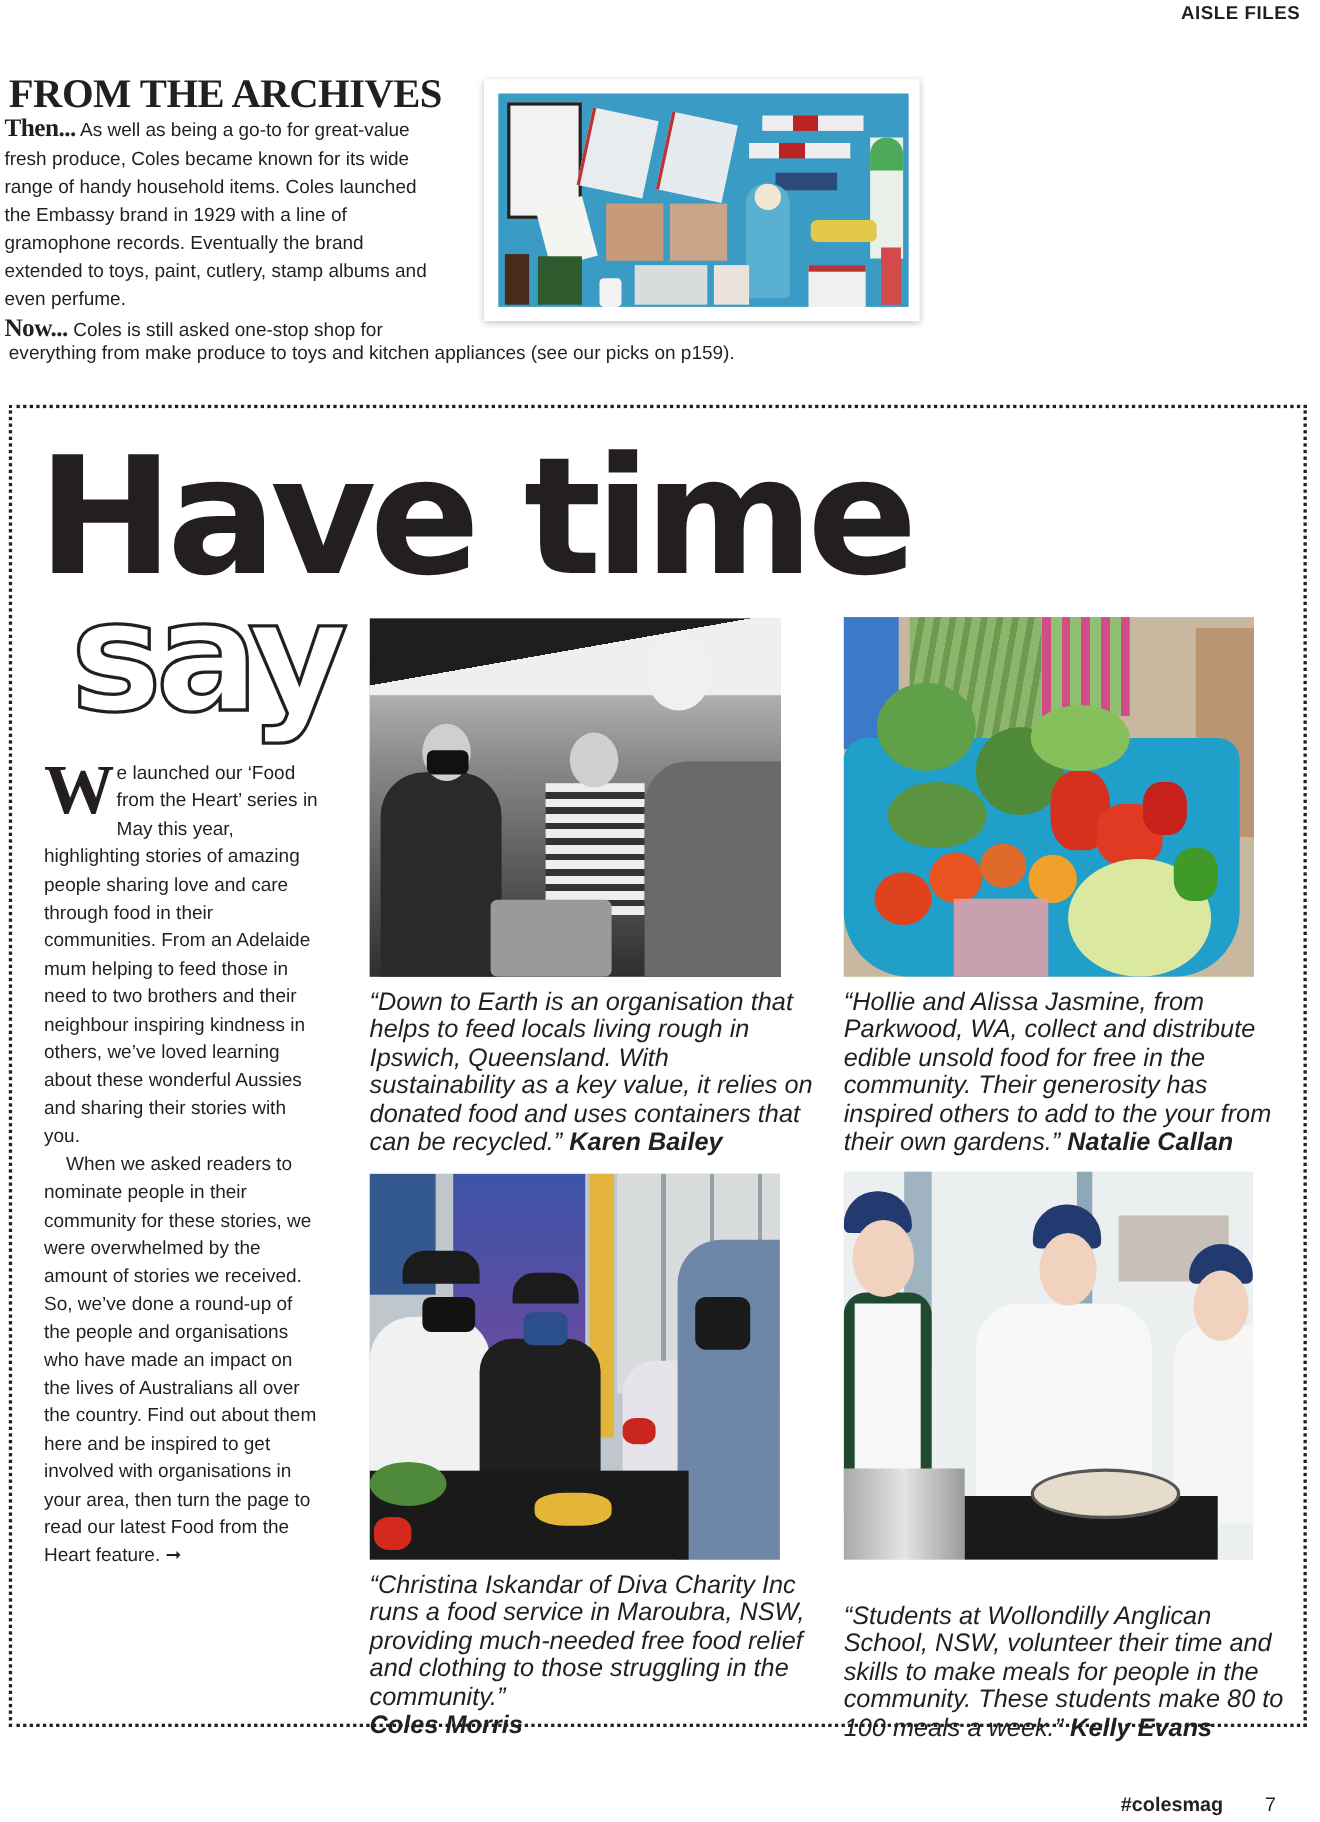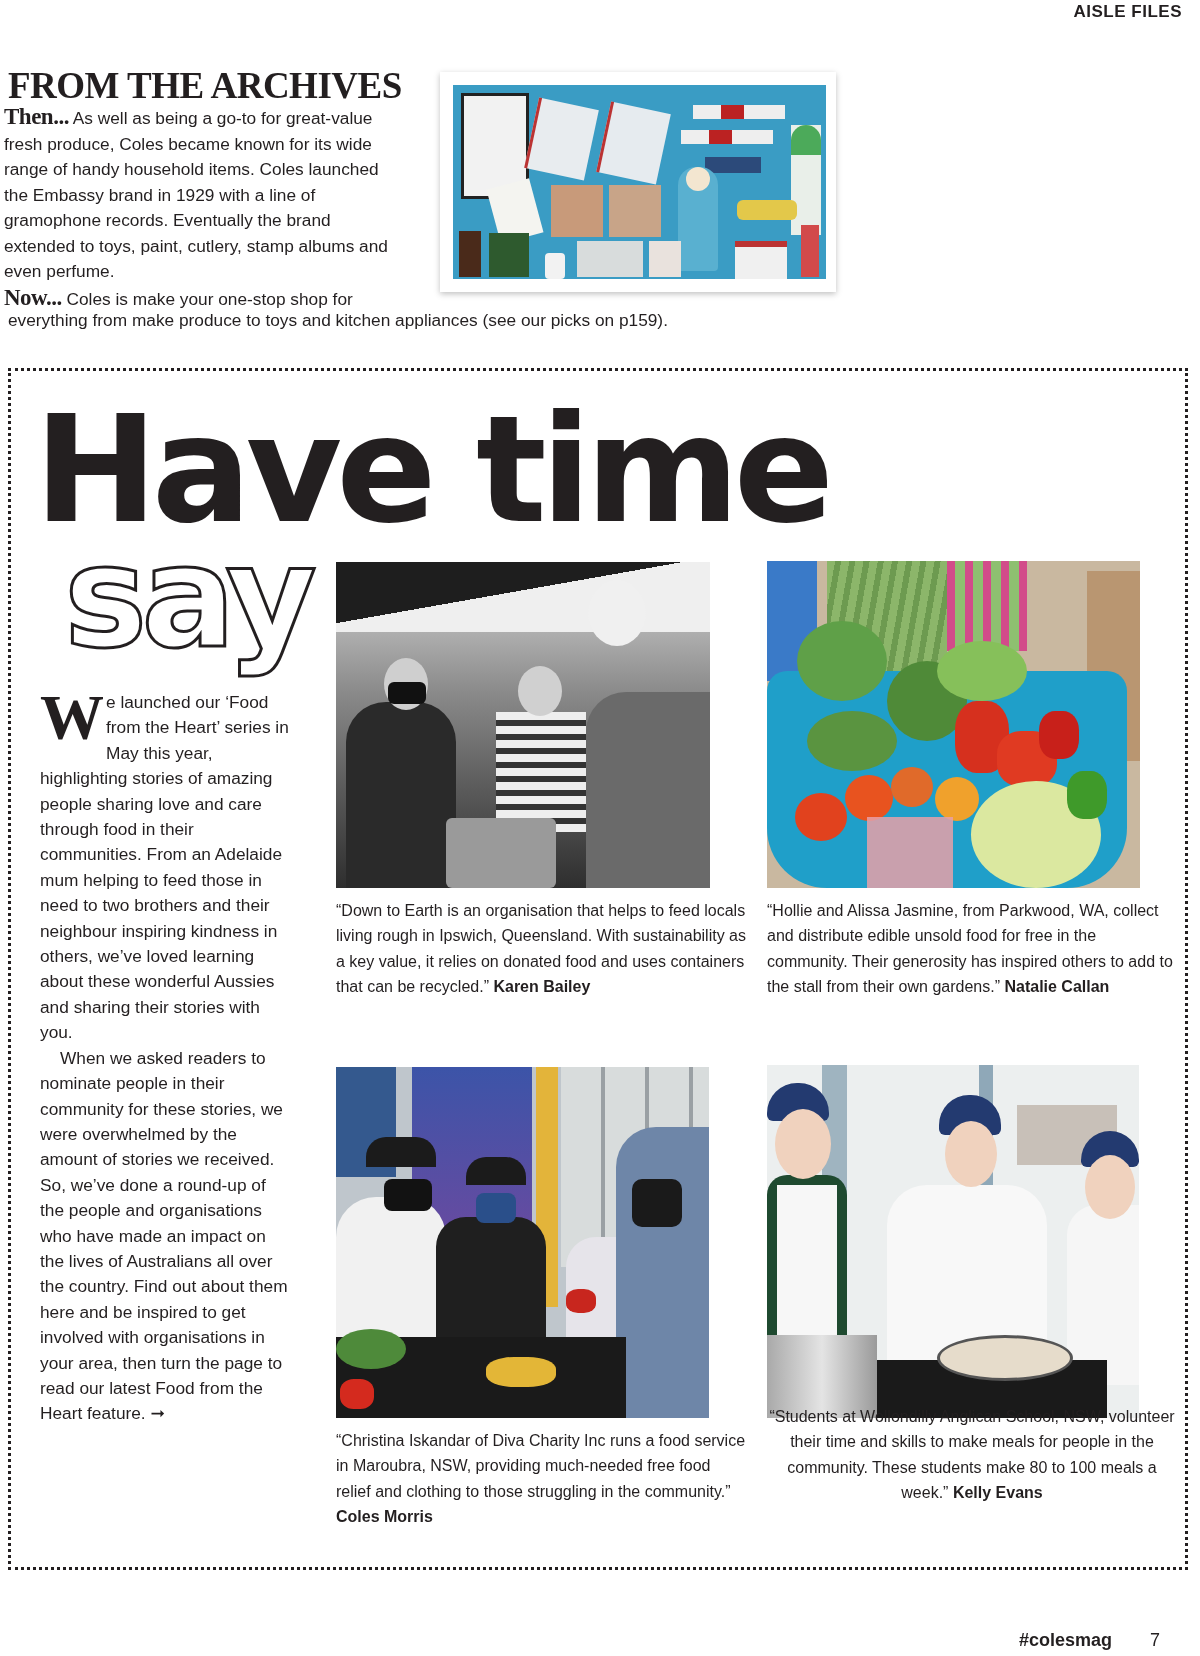--- a/index.html
+++ b/index.html
@@ -29,35 +29,35 @@
                 font-size: 140px; letter-spacing: -6px; line-height: 140px; color: #fff;
                 -webkit-text-stroke: 3px #231f20; z-index: 3; }
 
   .intro { left: 40px; top: 690px; width: 252px; font-size: 17.3px; line-height: 25.4px; }
   .dropcap { float: left; font-family: "Liberation Serif", serif; font-weight: bold; font-size: 64px;
              line-height: 48px; margin: 4px 4px 0 0; letter-spacing: -2px; }
   .intro p { margin: 0; }
   .intro p.indent { text-indent: 20px; }
 
   .photo { position: absolute; overflow: hidden; }
-  .caption { position: absolute; width: 410px; font-size: 16px; line-height: 25.4px; }
+  .caption { position: absolute; width: 410px; font-size: 23px; line-height: 25.4px; font-style: italic; }
   .caption .credit { font-weight: bold; }
 
   .footer-tag { right: 88px; top: 1630px; font-weight: bold; font-size: 18px; }
   .page-num { right: 40px; top: 1630px; font-size: 18px; }
 </style>
 </head>
 <body>
 
 <div class="abs section-label">AISLE FILES</div>
 
 <div class="abs archives-title">FROM THE ARCHIVES</div>
 <div class="abs archives-body">
   <span class="lead">Then...</span><span> As well as being a go-to for great-value fresh produce, Coles became known for its wide range of handy household items. Coles launched the Embassy brand in 1929 with a line of gramophone records. Eventually the brand extended to toys, paint, cutlery, stamp albums and even perfume.</span><br>
-  <span class="lead">Now...</span><span> Coles is make your one-stop shop for</span>
+  <span class="lead">Now...</span><span> Coles is still asked one-stop shop for</span>
 </div>
 <div class="abs archives-last">everything from make produce to toys and kitchen appliances (see our picks on p159).</div>
 
 <div class="abs archive-photo-frame">
   <div class="archive-photo" title="Vintage Coles Embassy brand household items on blue background">
     <div class="item" style="left:8px;top:8px;width:62px;height:100px;background:#f2f2f2;border:3px solid #222;"></div>
     <div class="item" style="left:78px;top:18px;width:58px;height:72px;background:#e8ecef;transform:rotate(12deg);border-left:3px solid #b33;"></div>
     <div class="item" style="left:150px;top:22px;width:58px;height:72px;background:#e6ebef;transform:rotate(12deg);border-left:3px solid #b33;"></div>
     <div class="item" style="left:240px;top:20px;width:92px;height:14px;background:linear-gradient(90deg,#eee 0 30%,#b22 30% 55%,#eee 55%);"></div>
     <div class="item" style="left:228px;top:45px;width:92px;height:14px;background:linear-gradient(90deg,#eee 0 30%,#b22 30% 55%,#eee 55%);"></div>
@@ -122,21 +122,21 @@
   <div style="position:absolute;left:272px;top:150px;width:40px;height:48px;background:#c8201a;border-radius:40%;"></div>
   <div style="position:absolute;left:28px;top:232px;width:52px;height:48px;background:#e1421e;border-radius:50%;"></div>
   <div style="position:absolute;left:78px;top:214px;width:48px;height:46px;background:#e8531f;border-radius:50%;"></div>
   <div style="position:absolute;left:124px;top:206px;width:42px;height:40px;background:#e06a2a;border-radius:50%;"></div>
   <div style="position:absolute;left:168px;top:216px;width:44px;height:44px;background:#f0a12c;border-radius:50%;"></div>
   <div style="position:absolute;left:204px;top:220px;width:130px;height:107px;background:#dbe8a0;border-radius:50%;"></div>
   <div style="position:absolute;left:300px;top:210px;width:40px;height:48px;background:#3f9a2a;border-radius:40%;"></div>
   <div style="position:absolute;left:100px;top:256px;width:86px;height:71px;background:#e8a0a8;opacity:0.85;"></div>
 </div>
 <div class="caption" style="left:767px;top:898px;">
-  <span>“Hollie and Alissa Jasmine, from Parkwood, WA, collect and distribute edible unsold food for free in the community. Their generosity has inspired others to add to the stall from their own gardens.”</span>
+  <span>“Hollie and Alissa Jasmine, from Parkwood, WA, collect and distribute edible unsold food for free in the community. Their generosity has inspired others to add to the your from their own gardens.”</span>
   <span class="credit">Natalie Callan</span>
 </div>
 
 <div class="photo" style="left:336px;top:1067px;width:373px;height:351px;background:#bfc6cc;" title="Masked volunteers handing out fresh produce">
   <div style="position:absolute;left:0;top:0;width:60px;height:110px;background:#34598e;"></div>
   <div style="position:absolute;left:76px;top:0;width:120px;height:180px;background:linear-gradient(180deg,#3c54a8,#6a4aa0);"></div>
   <div style="position:absolute;left:200px;top:0;width:22px;height:240px;background:#e3b43a;"></div>
   <div style="position:absolute;left:225px;top:0;width:148px;height:200px;background:repeating-linear-gradient(90deg,#d8dcdc 0 40px,#9aa0a4 40px 44px);"></div>
   <div style="position:absolute;left:0;top:130px;width:110px;height:160px;background:#f1f1f1;border-radius:40px 40px 0 0;"></div>
   <div style="position:absolute;left:30px;top:70px;width:70px;height:30px;background:#1b1b1b;border-radius:20px 20px 0 0;"></div>
@@ -169,19 +169,19 @@
   <div style="position:absolute;left:120px;top:120px;width:160px;height:200px;background:#f8f8f8;border-radius:40px 40px 0 0;"></div>
   <div style="position:absolute;left:172px;top:30px;width:62px;height:40px;background:#233a70;border-radius:30px 30px 6px 6px;"></div>
   <div style="position:absolute;left:178px;top:56px;width:52px;height:66px;background:#f0d2be;border-radius:50%;"></div>
   <div style="position:absolute;left:300px;top:140px;width:72px;height:180px;background:#f6f6f6;border-radius:30px 0 0 0;"></div>
   <div style="position:absolute;left:314px;top:66px;width:58px;height:36px;background:#233a70;border-radius:30px 30px 6px 6px;"></div>
   <div style="position:absolute;left:318px;top:90px;width:50px;height:64px;background:#f0d2be;border-radius:50%;"></div>
   <div style="position:absolute;left:0;top:270px;width:110px;height:83px;background:linear-gradient(90deg,#a9a9a9,#e4e4e4,#9a9a9a);"></div>
   <div style="position:absolute;left:110px;top:295px;width:230px;height:58px;background:#1a1a1a;"></div>
   <div style="position:absolute;left:170px;top:270px;width:130px;height:40px;background:#e6dccb;border-radius:50%;border:3px solid #555;"></div>
 </div>
-<div class="caption" style="left:767px;top:1404px;text-align:center;">
+<div class="caption" style="left:767px;top:1456px;">
   <span>“Students at Wollondilly Anglican School, NSW, volunteer their time and skills to make meals for people in the community. These students make 80 to 100 meals a week.”</span>
   <span class="credit">Kelly Evans</span>
 </div>
 
 <div class="abs footer-tag">#colesmag</div>
 <div class="abs page-num">7</div>
 
 </body></html>

